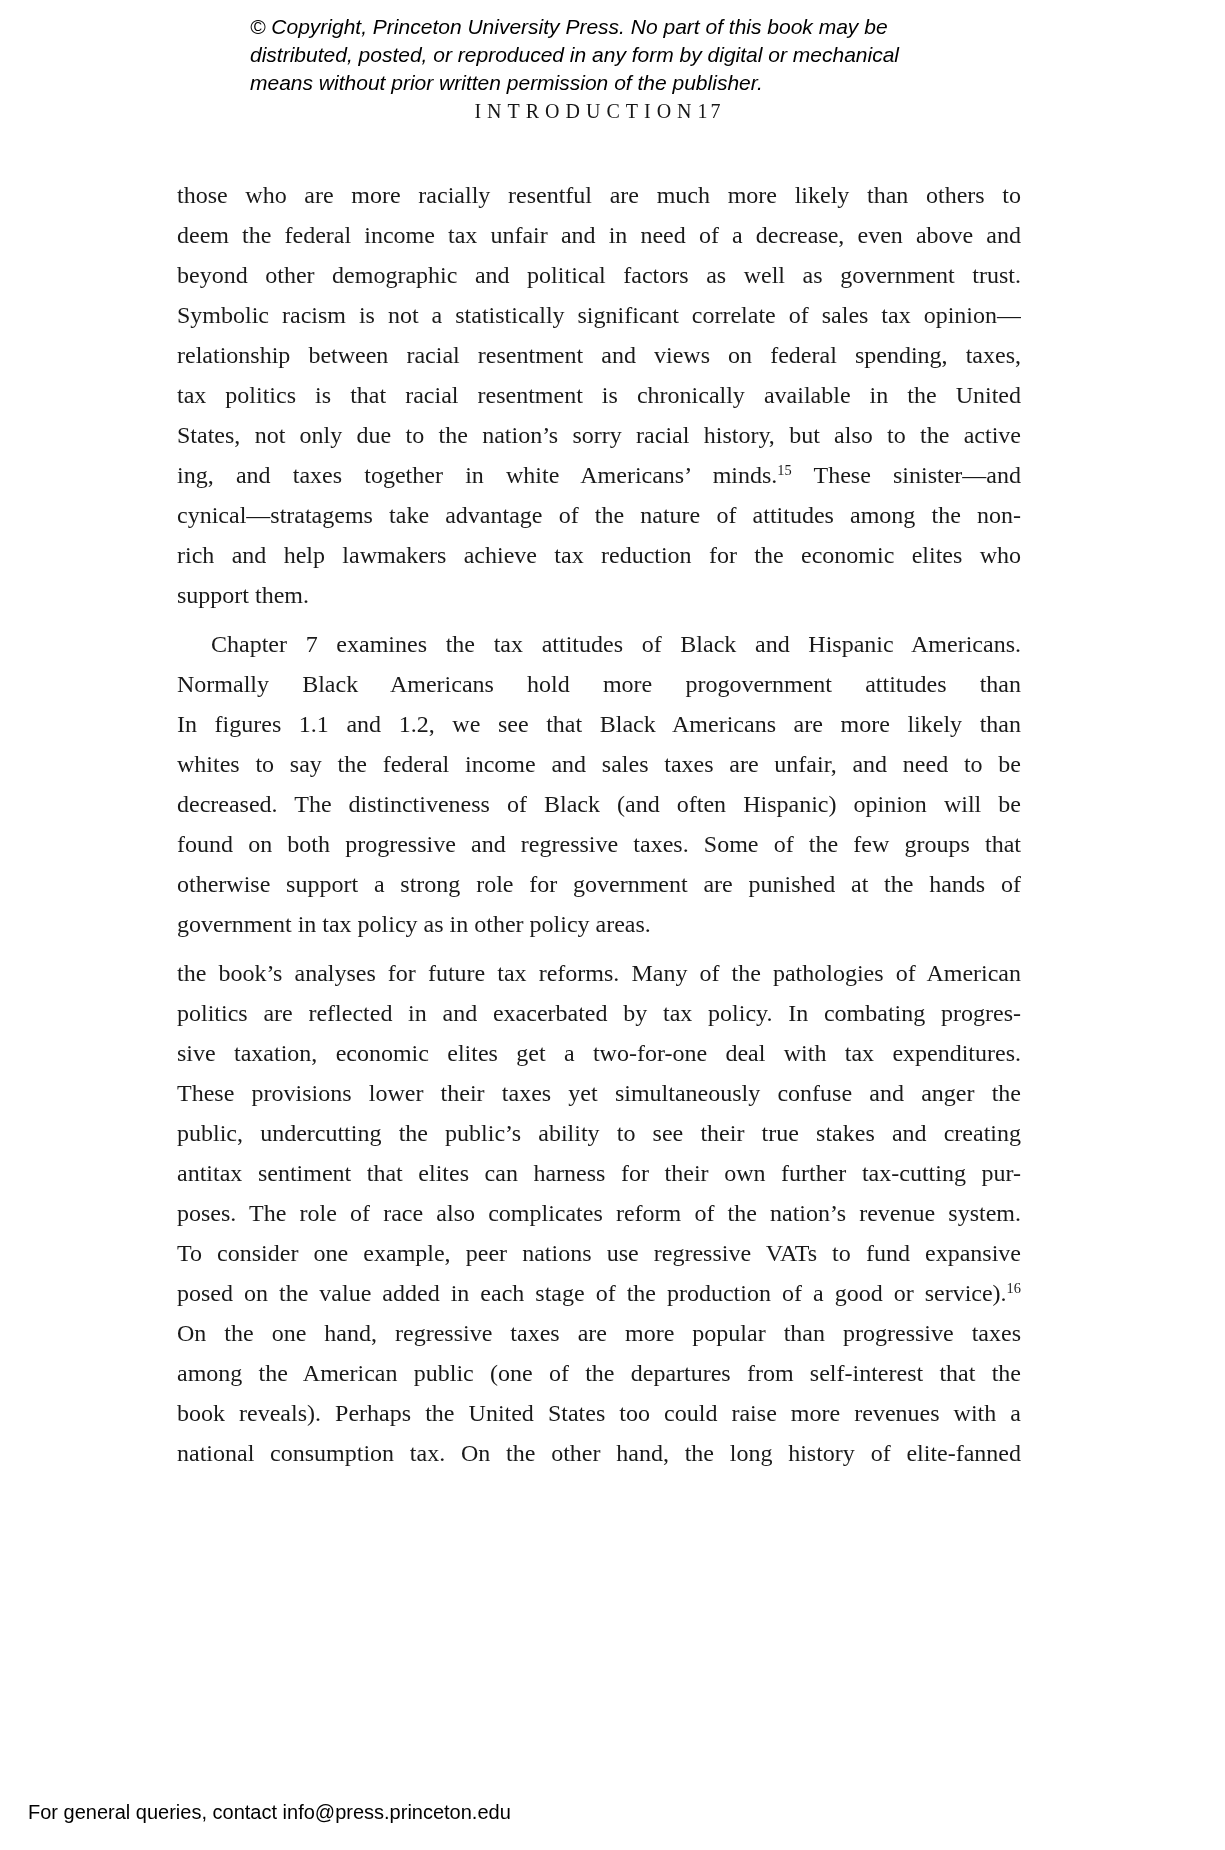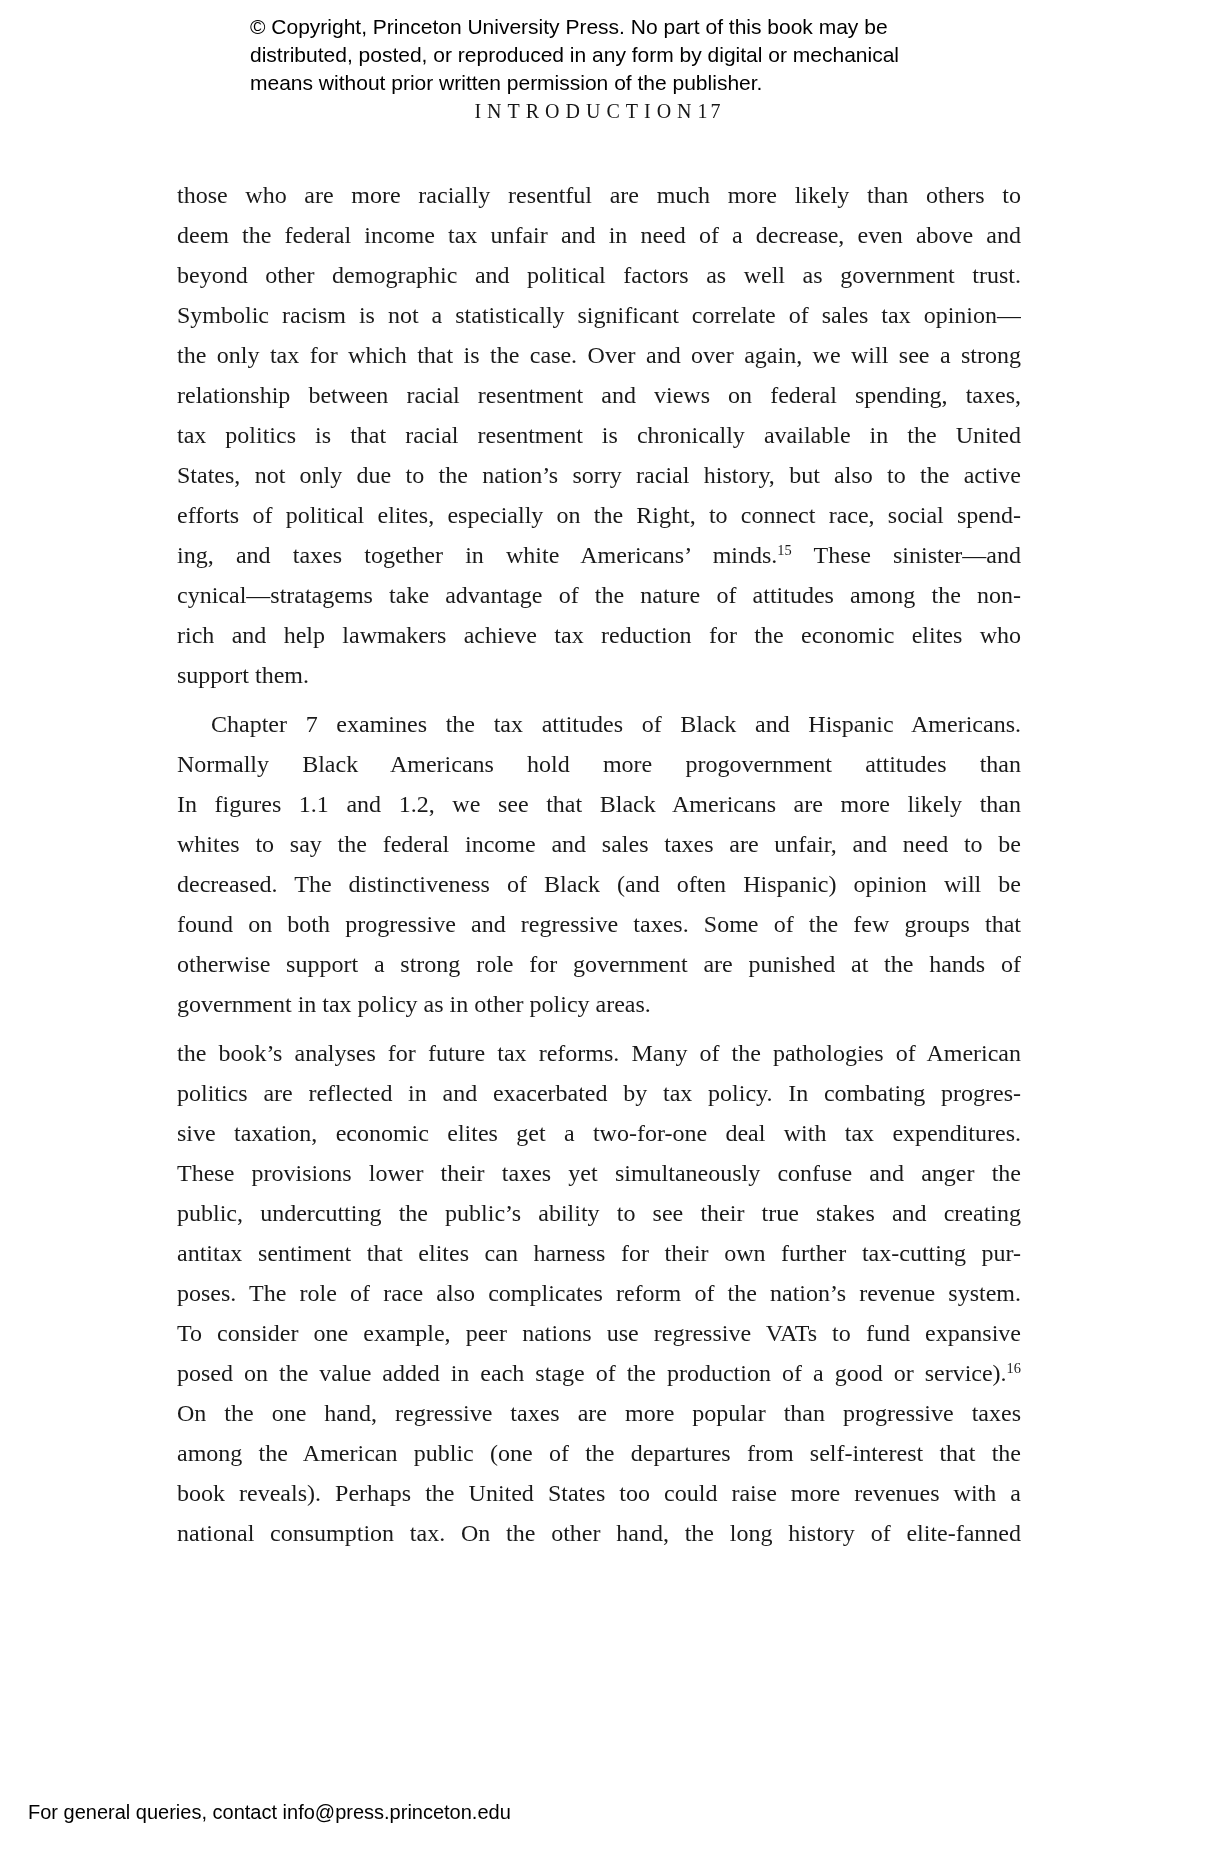--- a/index.html
+++ b/index.html
@@ -6,21 +6,21 @@
   .page{
     position:relative;
     width:1225px;height:1850px;
     margin:0 auto;
     background:#ffffff;
     overflow:hidden;
   }
   .copyright{
     position:absolute;left:250px;top:13px;
     font-family:"Liberation Sans","DejaVu Sans",sans-serif;
-    font-size:21px;line-height:28px;color:#000;
+    font-size:21px;line-height:28px;color:#000;font-style:italic;
   }
   .running-head{
     position:absolute;left:168px;top:100px;width:862px;
     text-align:center;
     font-family:"Liberation Serif","DejaVu Serif",serif;
     font-size:20px;color:#161616;
     letter-spacing:6px;
   }
   .running-head .pagenum{
     letter-spacing:3px;
@@ -72,25 +72,23 @@
   <div class="running-head">
     <span>INTRODUCTION</span><span class="pagenum">17</span>
   </div>
 
   <div class="body-text">
       <div class="para">
         <div class="line">those who are more racially resentful are much more likely than others to</div>
         <div class="line">deem the federal income tax unfair and in need of a decrease, even above and</div>
         <div class="line">beyond other demographic and political factors as well as government trust.</div>
         <div class="line">Symbolic racism is not a statistically significant correlate of sales tax opinion—</div>
-        <div class="line">the only tax for which that is the case. Over and over again, we will see a strong</div>
         <div class="line">relationship between racial resentment and views on federal spending, taxes,</div>
         <div class="line">tax politics is that racial resentment is chronically available in the United</div>
         <div class="line">States, not only due to the nation’s sorry racial history, but also to the active</div>
-        <div class="line">efforts of political elites, especially on the Right, to connect race, social spend-</div>
         <div class="line">ing, and taxes together in white Americans’ minds.<sup>15</sup> These sinister—and</div>
         <div class="line">cynical—stratagems take advantage of the nature of attitudes among the non-</div>
         <div class="line">rich and help lawmakers achieve tax reduction for the economic elites who</div>
         <div class="line lastline">support them.</div>
       </div>
       <div class="para">
         <div class="line indent">Chapter 7 examines the tax attitudes of Black and Hispanic Americans.</div>
         <div class="line">Normally Black Americans hold more progovernment attitudes than</div>
         <div class="line">In figures 1.1 and 1.2, we see that Black Americans are more likely than</div>
         <div class="line">whites to say the federal income and sales taxes are unfair, and need to be</div>

